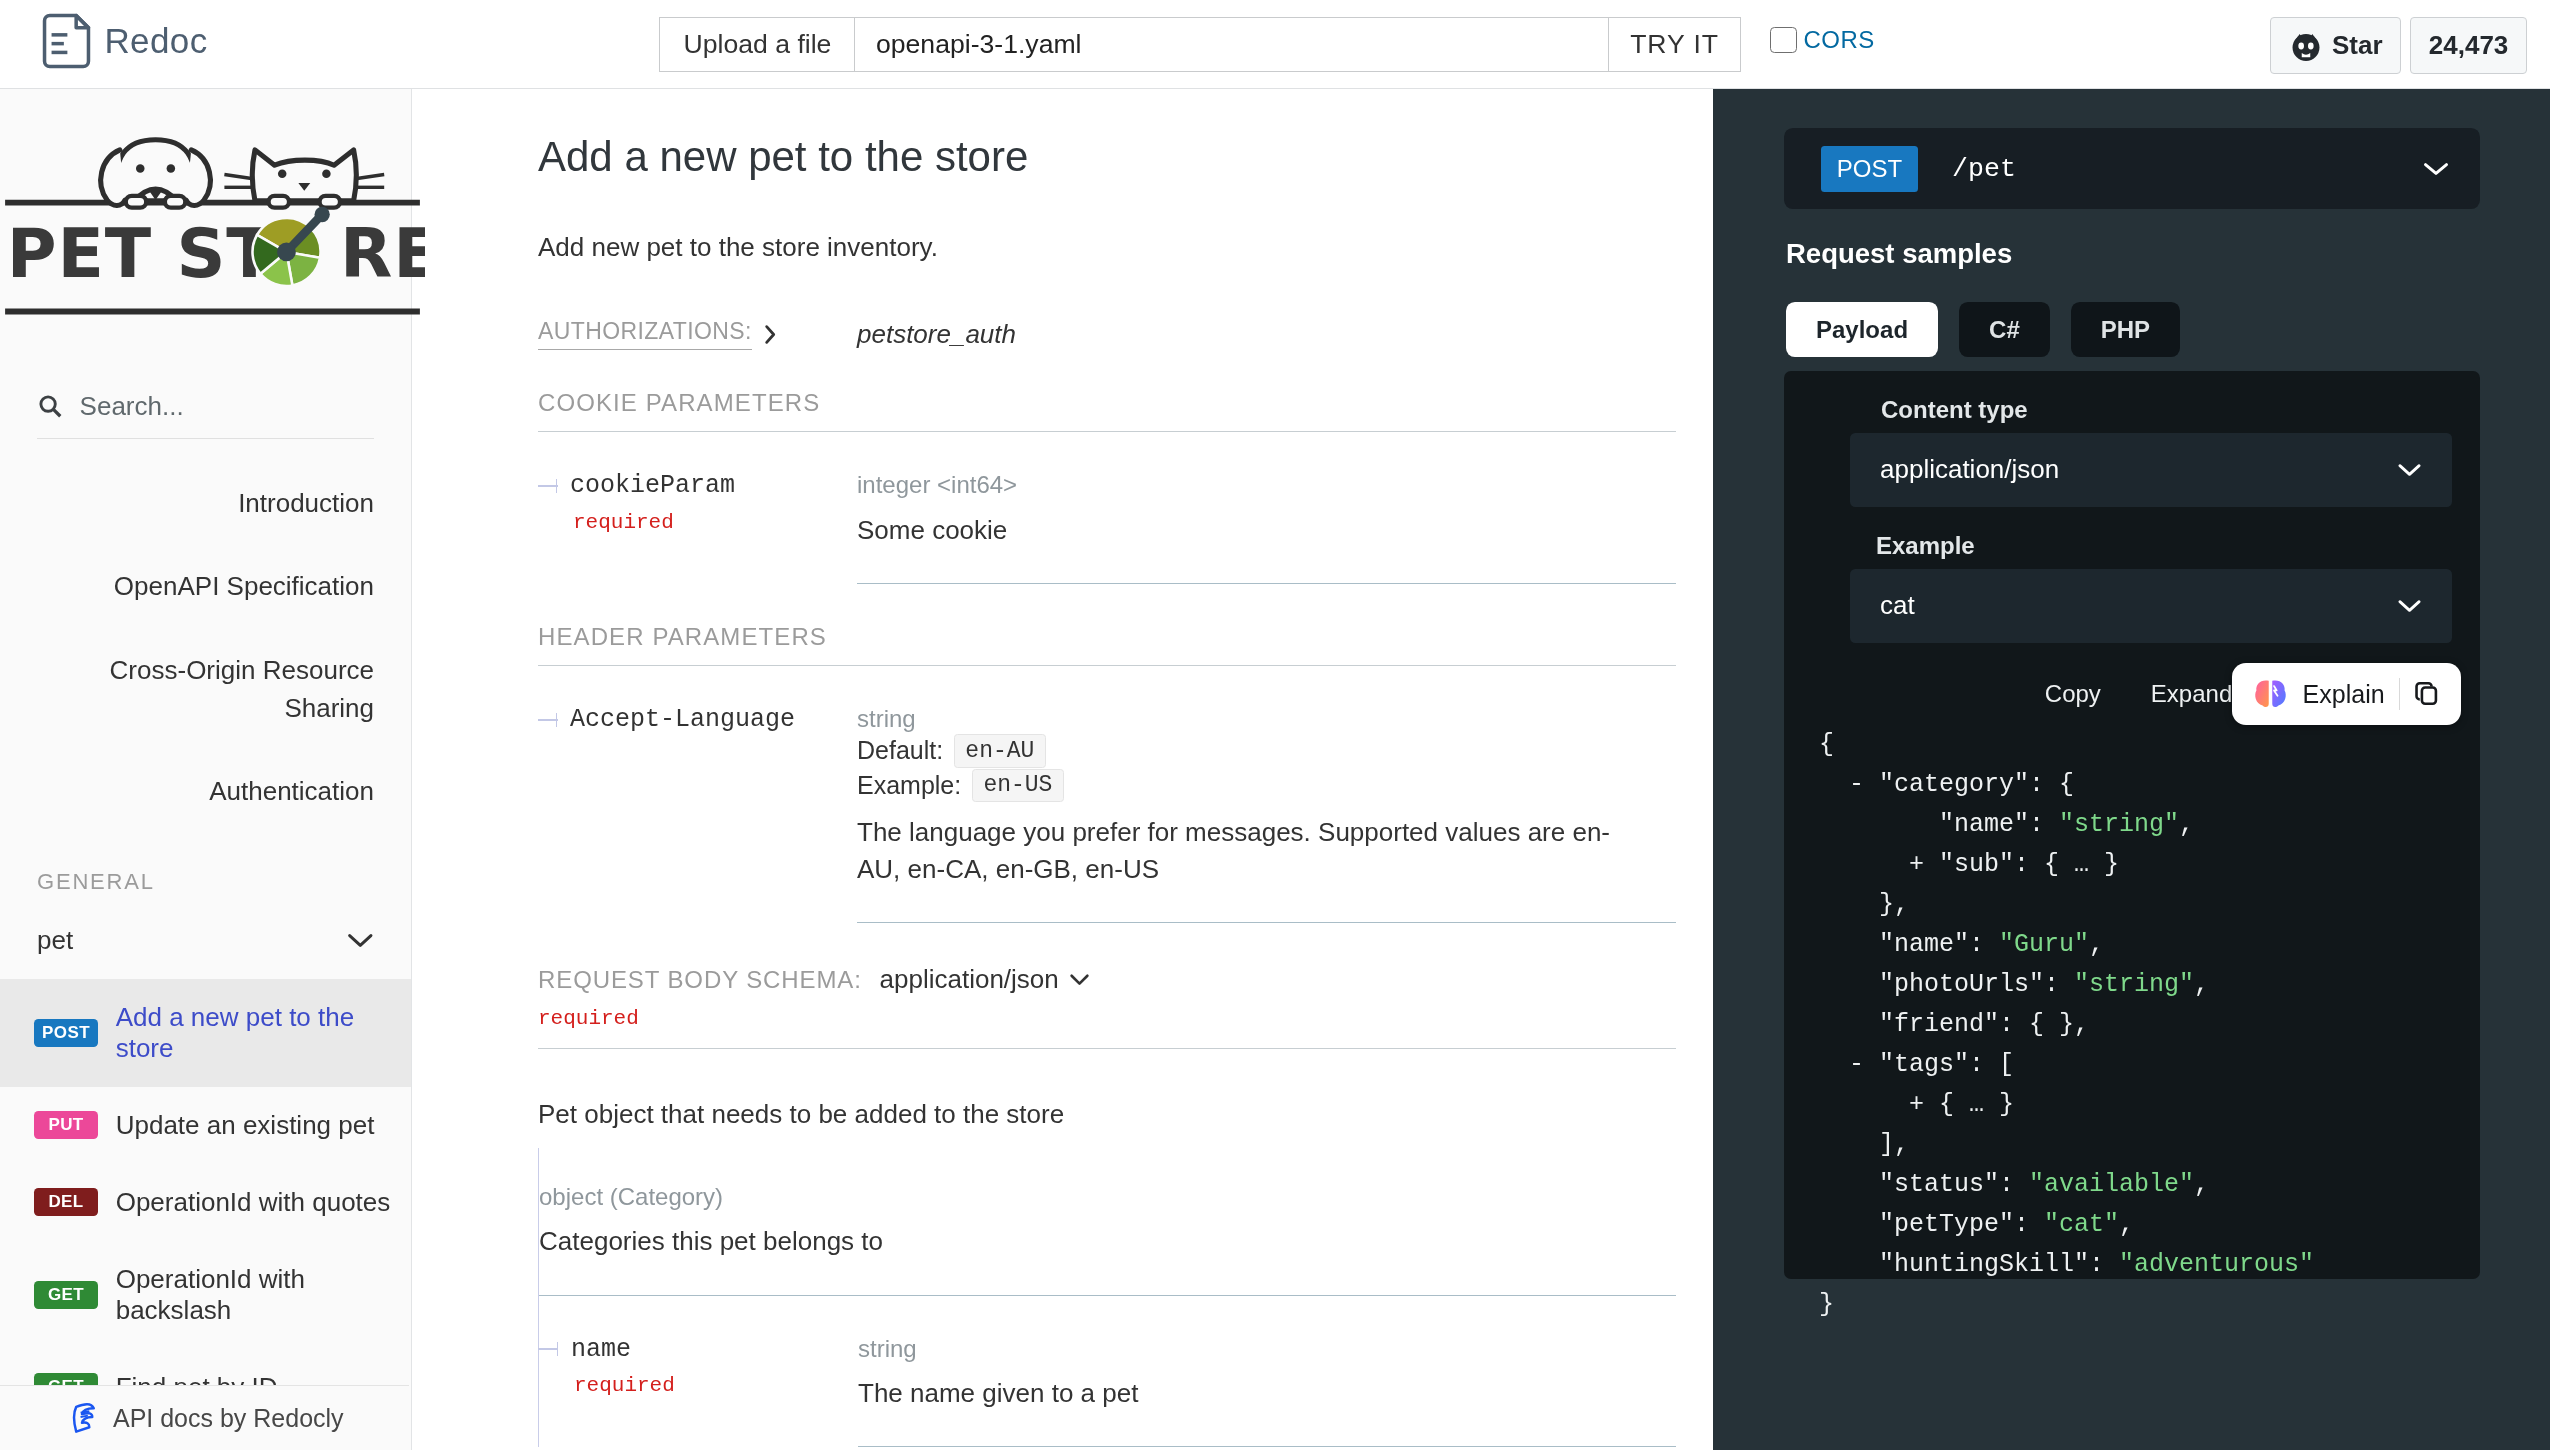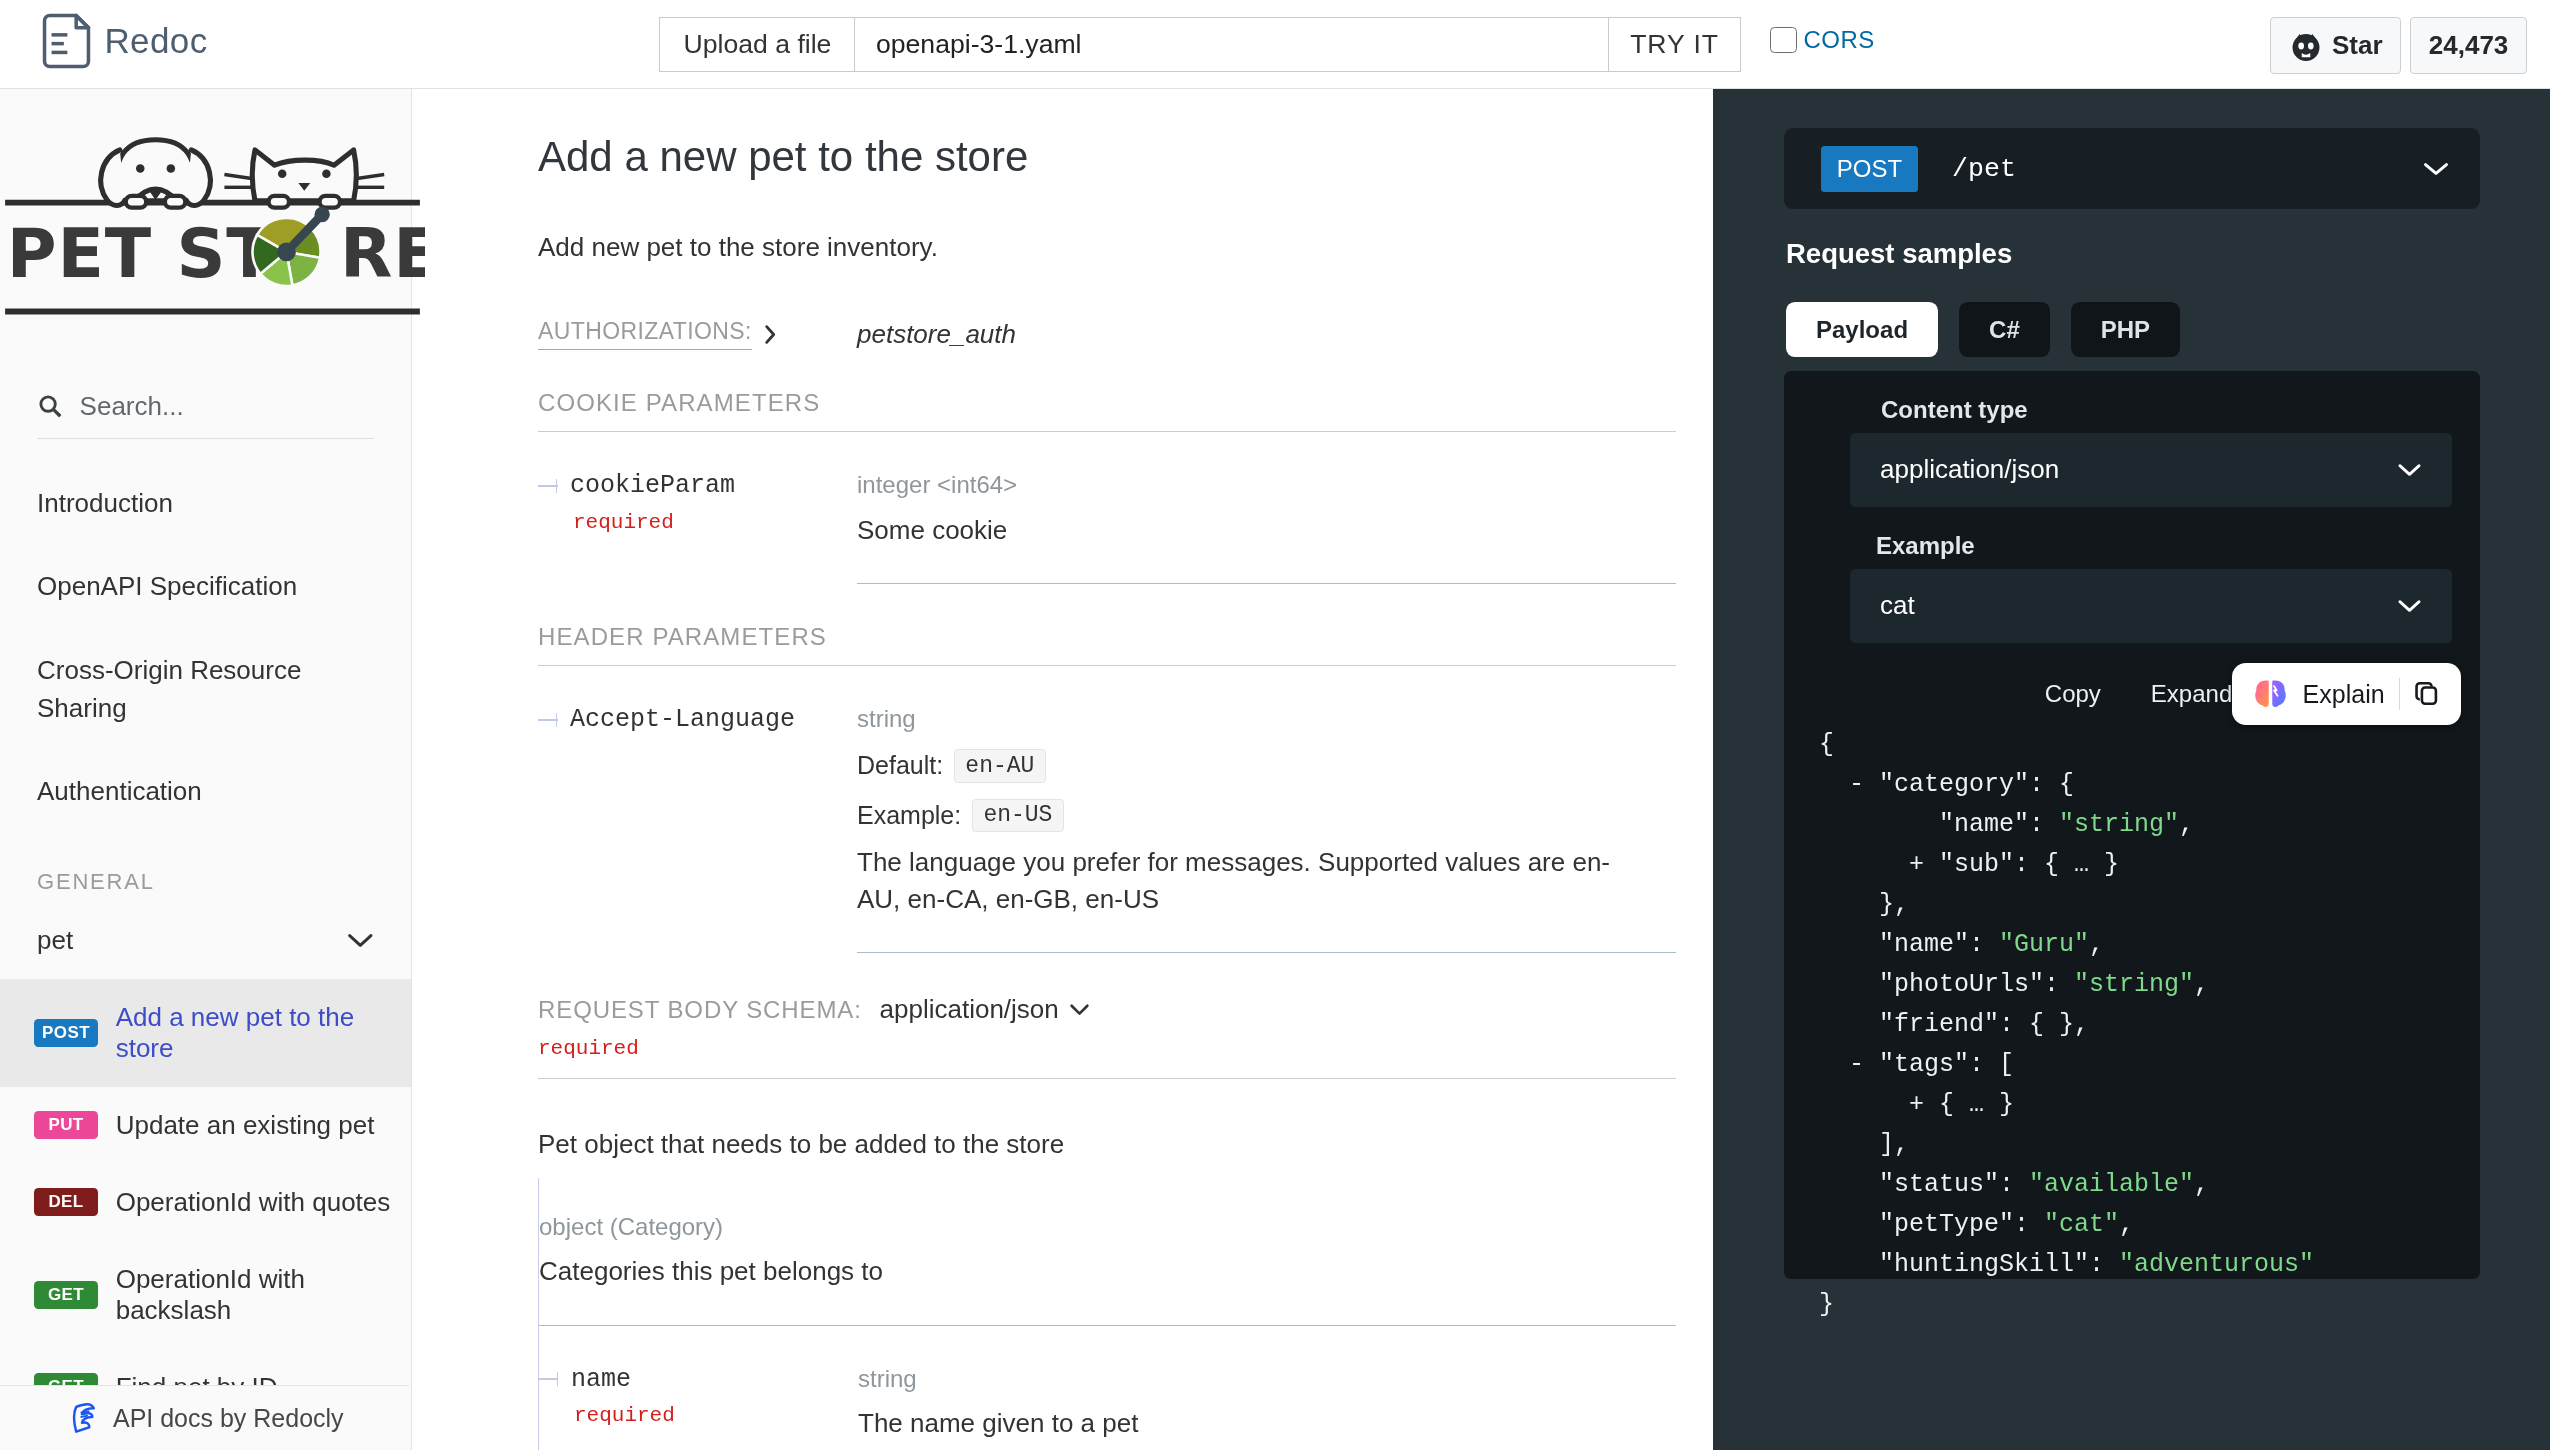--- a/index.html
+++ b/index.html
@@ -27,21 +27,21 @@
     display:flex; align-items:center; gap:8.9px; padding:0 17.7px; font-size:26px; font-weight:bold;
     color:#24292e; cursor:pointer; }
 
   
   .sidebar { position:absolute; left:0; top:89px; width:412px; height:1362px; background:#fafafa;
     border-right:1.8px solid #e2e4e6; }
   .logo { margin:32px auto 0; width:425px; display:block; }
   .search-row { margin:57px 37px 0 37px; display:flex; align-items:center; gap:16px;
     border-bottom:1.8px solid #e0e0e0; padding-bottom:16px; cursor:text; }
   .search-row span { font-size:26px; color:#60696d; }
-  .nav { margin-top:23px; }
+  .nav { margin-top:23px;text-align:right; }
   .nav-item { padding:23px 37px; font-size:26px; color:#333; cursor:pointer; line-height:1.45; }
   .sec-label { margin:35px 0 0 37px; font-size:22px; color:#9b9b9b; letter-spacing:1.8px; }
   .group-row { margin-top:7px; padding:23px 37px; display:flex; align-items:center;
     justify-content:space-between; font-size:26px; color:#333; cursor:pointer; }
   .op-row { display:flex; align-items:center; gap:17.7px; padding:23px 17.7px 23px 34px; cursor:pointer; }
   .op-row.active { background:#e9e9e9; }
   .op-row.active .op-label { color:#3d4cc9; }
   .op-badge { width:64px; height:28px; border-radius:4.4px; color:#fff; font-size:17px; font-weight:bold;
     display:flex; align-items:center; justify-content:center; letter-spacing:0.4px; flex:none; }
   .m-post { background:#1878c0; } .m-put { background:#ec4899; }
@@ -65,21 +65,21 @@
     border-bottom:1.8px solid #c7ced2; padding-bottom:14px; }
   .prow { display:flex; padding-top:39px; }
   .pname { width:319px; flex:none; }
   .name-line { display:flex; align-items:center; gap:8.9px; }
   .fname { font-family:"Liberation Mono","DejaVu Sans Mono",monospace; font-size:25px; color:#333; }
   .req { font-family:"Liberation Mono","DejaVu Sans Mono",monospace; font-size:21px; color:#d41f1c;
     margin:10.6px 0 0 35px; }
   .pdef { flex:1; border-bottom:1.8px solid #a9bdc7; padding-bottom:35px; }
   .ptype { font-size:24px; color:#8f979c; }
   .pdesc { font-size:26px; color:#333; margin-top:12.4px; line-height:1.4; }
-  .kv { display:flex; align-items:center; gap:10.6px; margin-top:16px; font-size:25px; color:#333; }
+  .kv { display:flex; align-items:center; gap:10.6px; margin-top:1px; font-size:25px; color:#333; }
   .chip { font-family:"Liberation Mono","DejaVu Sans Mono",monospace; font-size:23px; color:#333;
     background:#f5f5f5; border:1.8px solid #e4e4e4; border-radius:3.5px; padding:2.7px 10.6px; }
   .tick { position:relative; width:23px; height:17.7px; flex:none; }
   .tick::before { content:""; position:absolute; left:0; top:8px; width:19.5px; height:1.8px; background:#c3c8e6; }
   .tick::after { content:""; position:absolute; left:17.7px; top:1.8px; width:1.8px; height:14px; background:#c3c8e6; }
   .tree { border-left:1.8px solid #c9cde9; }
   .tree .tick::before { left:-0.9px; }
   .exp-chev { color:#555; margin-left:3.5px; cursor:pointer; }
   .schema-row { margin-top:41px; display:flex; align-items:center; gap:17.7px; }
   .schema-label { font-size:24px; color:#9b9b9b; letter-spacing:0.9px; }

